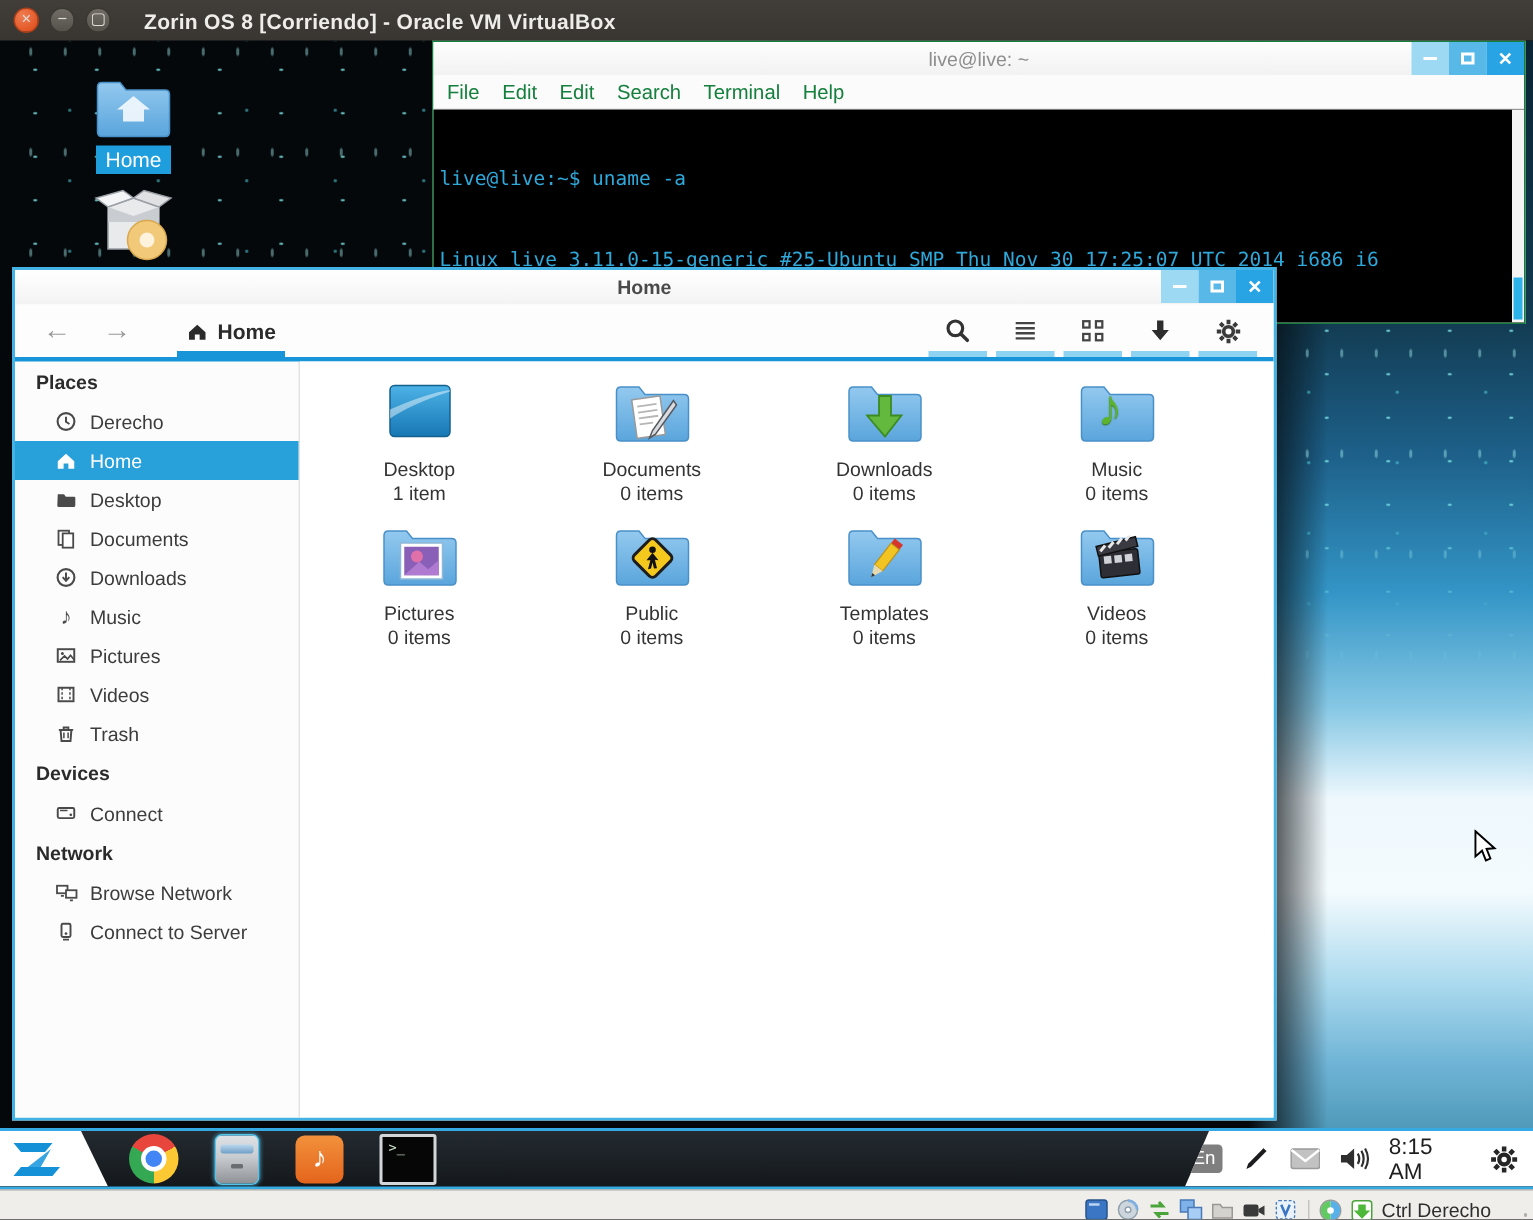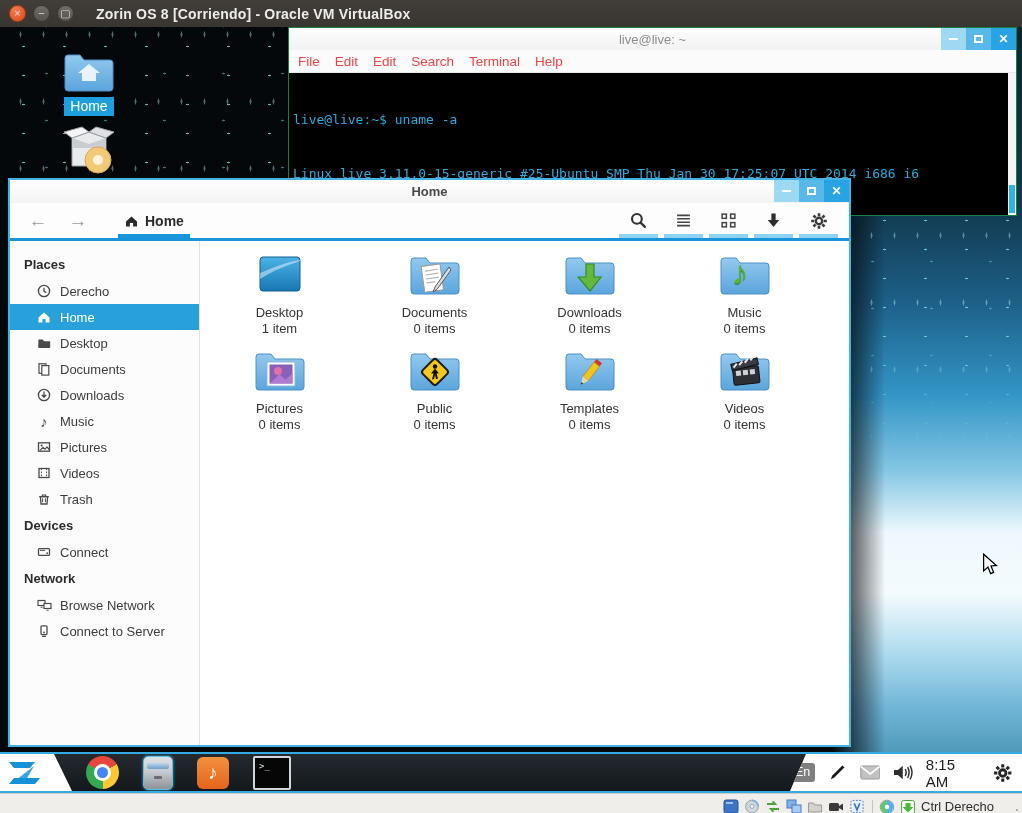--- a/index.html
+++ b/index.html
@@ -54,21 +54,21 @@
   .term-titlebar { height:22px; background:linear-gradient(#fdfdfd,#f2f2f2); position:relative;
     display:flex; align-items:center; justify-content:center; }
   .term-title { font-size:13px; color:#8d8d8d; }
   .tb-btns { position:absolute; right:0; top:0; height:22px; display:flex; }
   .tb-btn { width:25px; height:22px; display:flex; align-items:center; justify-content:center; }
   .tb-btn .bar { width:9px; height:2px; background:#fff; }
   .tb-btn .box { width:9px; height:8px; border:2px solid #fff; }
   .tb-btn .x { color:#fff; font-size:12px; font-weight:bold; line-height:1; }
   .b-min { background:#9ed9f3; } .b-max { background:#58b8e8; } .b-close { background:#28a4e5; }
   .term-menubar { height:23px; background:#fbfbfb; display:flex; align-items:center; padding-left:9px; border-bottom:1px solid #e8e8e8; }
-  .term-menubar span { font-size:13.5px; color:#ef4444; margin-right:15px; }
+  .term-menubar span { font-size:13.5px; color:#15803d; margin-right:15px; }
   .term-body { position:relative; height:142px; background:#000; padding:2px 0 0 4px;
     font-family:"DejaVu Sans Mono", monospace; font-size:13px; line-height:18px; color:#2fa8da; white-space:pre; overflow:hidden; }
   .term-scroll { position:absolute; right:0; top:0; bottom:0; width:8px; background:#f4f4f4; }
   .term-thumb { position:absolute; right:1px; bottom:2px; width:6px; height:28px; background:#2cb3ea; }
 
   
   .fm { position:absolute; left:8px; top:178px; width:843px; height:569px; z-index:10;
     border:2px solid #43b3e6; background:#fff; display:flex; flex-direction:column; }
   .fm-titlebar { height:23px; background:linear-gradient(#ffffff,#f3f3f3); position:relative;
     display:flex; align-items:center; justify-content:center; flex:none; }
@@ -77,21 +77,21 @@
     display:flex; align-items:center; flex:none; }
   .nav-arrow { font-size:19px; color:#9b9b9b; font-weight:bold; margin-left:16px; width:24px; text-align:center; }
   .crumb { position:relative; height:100%; display:flex; align-items:center; margin-left:28px; padding:0 6px; }
   .crumb .txt { font-size:14px; font-weight:bold; color:#2b2b2b; margin-left:6px; }
   .crumb::after { content:""; position:absolute; left:0; right:0; bottom:0; height:4px; background:#1795d8; }
   .tool-right { position:absolute; right:8px; top:0; height:100%; display:flex; }
   .tool-btn { position:relative; width:45px; height:100%; display:flex; align-items:center; justify-content:center; }
   .tool-btn::after { content:""; position:absolute; left:3px; right:3px; bottom:0; height:4px; background:#8ed3f2; }
 
   .fm-body { flex:1; display:flex; min-height:0; }
-  .fm-sidebar { width:190px; background:#fcfcfc; border-right:1px solid #e2e2e2; padding-top:10px; flex:none; }
+  .fm-sidebar { width:190px; background:#fcfcfc; border-right:1px solid #e2e2e2; flex:none; }
   .side-header { font-size:13px; font-weight:bold; color:#2b2b2b; padding:6px 0 6px 14px; }
   .side-item { height:26px; display:flex; align-items:center; padding-left:26px; font-size:13px; color:#3c3c3c; }
   .side-item .sicon { width:16px; height:16px; margin-right:8px; display:flex; align-items:center; justify-content:center; color:#4a4a4a; flex:none; }
   .side-item.sel { background:#28a0da; color:#fff; }
   .side-item.sel .sicon { color:#fff; }
   .note-glyph { font-size:15px; line-height:1; }
 
   .fm-content { flex:1; background:#fff; position:relative; padding:12px 0 0 2px;
     display:flex; flex-wrap:wrap; align-content:flex-start; }
   .tile { width:155px; height:96px; text-align:center; }
@@ -193,21 +193,21 @@
     <div class="term-menubar">
       <span>File</span>
       <span>Edit</span>
       <span>Edit</span>
       <span>Search</span>
       <span>Terminal</span>
       <span>Help</span>
     </div>
     <div class="term-body">
       <div>live@live:~$ uname -a</div>
-      <div>Linux live 3.11.0-15-generic #25-Ubuntu SMP Thu Jan 30 17:25:07 UTC 2014 i686 i6</div>
+      <div>Linux live 3.11.0-15-generic #25-Ubuntu SMP Thu Nov 30 17:25:07 UTC 2014 i686 i6</div>
       
       
       
       <div class="term-scroll"><div class="term-thumb"></div></div>
     </div>
   </div>
 
   <div class="fm">
     <div class="fm-titlebar">
       <span class="fm-title">Home</span>

